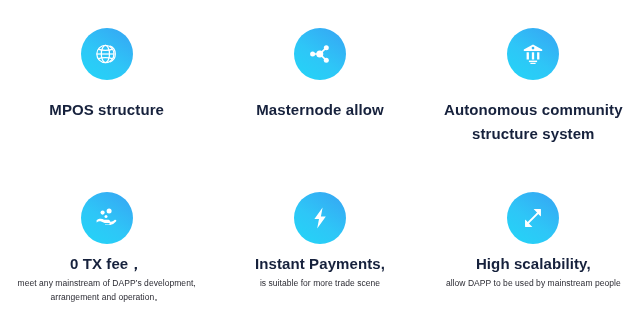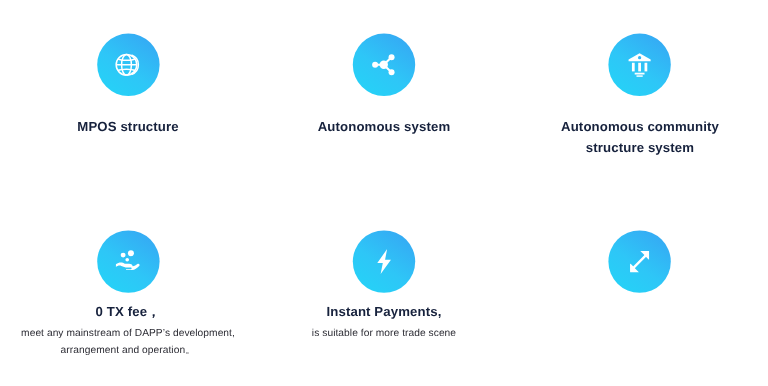--- a/index.html
+++ b/index.html
@@ -60,21 +60,21 @@
 
   .card-text {
     margin-top: 18px;
     text-align: center;
     line-height: 1.62;
     width: 100%;
   }
   .row-2 .card-text { margin-top: 8px; }
 
   .card-title {
-    font-size: 11px;
+    font-size: 15px;
     font-weight: bold;
     color: #16213c;
     letter-spacing: 0.1px;
     display: block;
     white-space: pre-line;
   }
 
   .card-desc {
     font-size: 8.5px;
     font-weight: normal;
@@ -123,21 +123,21 @@
           </g>
           <g fill="#ffffff">
             <circle cx="13.8" cy="14" r="3.5"></circle>
             <circle cx="20.3" cy="7.8" r="2.5"></circle>
             <circle cx="20.3" cy="20.2" r="2.5"></circle>
             <circle cx="6.6" cy="14" r="2.5"></circle>
           </g>
         </svg>
       </div>
       <div class="card-text">
-        <span class="card-title">Autonomous system</span>
+        <span class="card-title">Masternode allow</span>
 
       </div>
     </div>
 
     <div class="feature-card">
       <div class="icon-badge">
         <svg width="28" height="28" viewBox="0 0 28 28" aria-hidden="true">
           <g fill="#ffffff">
             <path d="M14 4.4 L23.2 9.5 L23.2 11.0 L4.8 11.0 L4.8 9.5 Z"></path>
             <rect x="7.6" y="12.3" width="2.3" height="7.2"></rect>
@@ -199,17 +199,21 @@
           <g fill="#ffffff">
             <path d="M21.6 5.4 L21.6 12.2 L19.0 9.6 L17.0 10.0 Z"></path>
             <path d="M6.4 22.6 L6.4 15.8 L9.0 18.4 L11.0 18.0 Z"></path>
           </g>
           <g fill="#ffffff">
             <polygon points="21.9,5.1 21.9,12.4 14.6,5.1"></polygon>
             <polygon points="6.1,22.9 6.1,15.6 13.4,22.9"></polygon>
           </g>
         </svg>
       </div>
+      <div class="card-text">
+        <span class="card-title">High scalability,</span>
+        <span class="card-desc">allow DAPP to be used by mainstream people</span>
+      </div>
     </div>
 
   </div>
 
 </div>
 
 </body></html>

